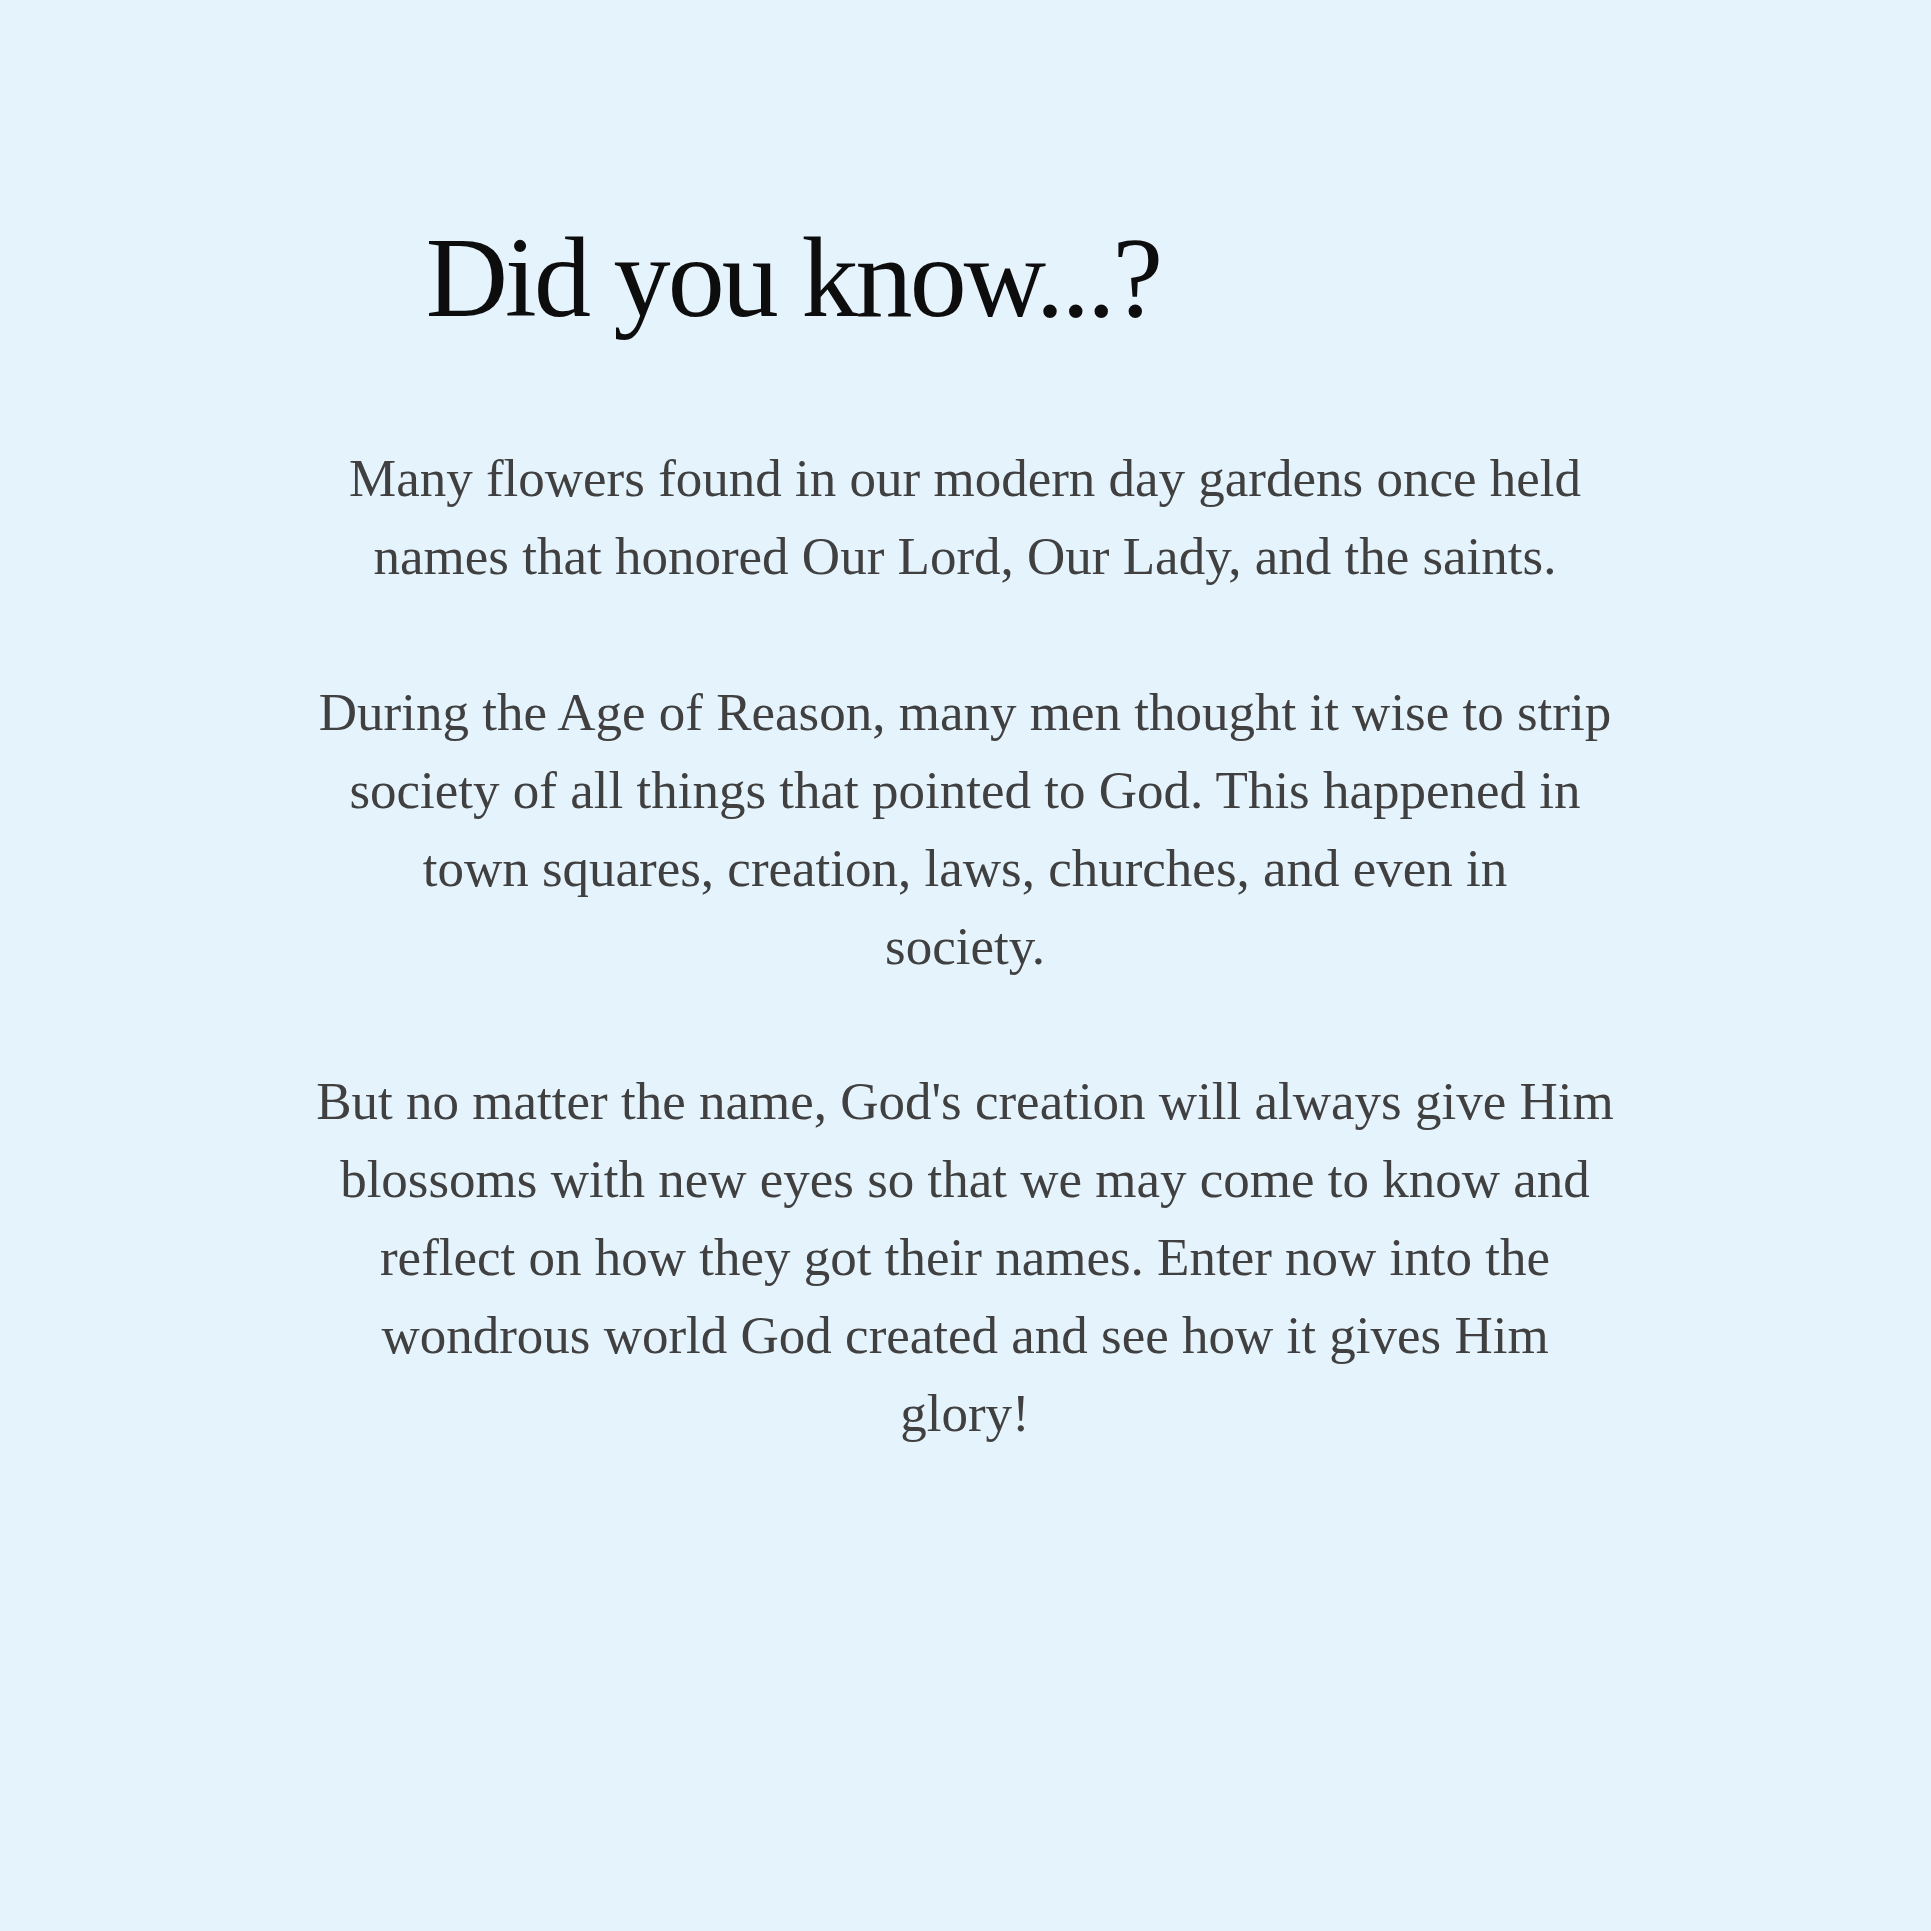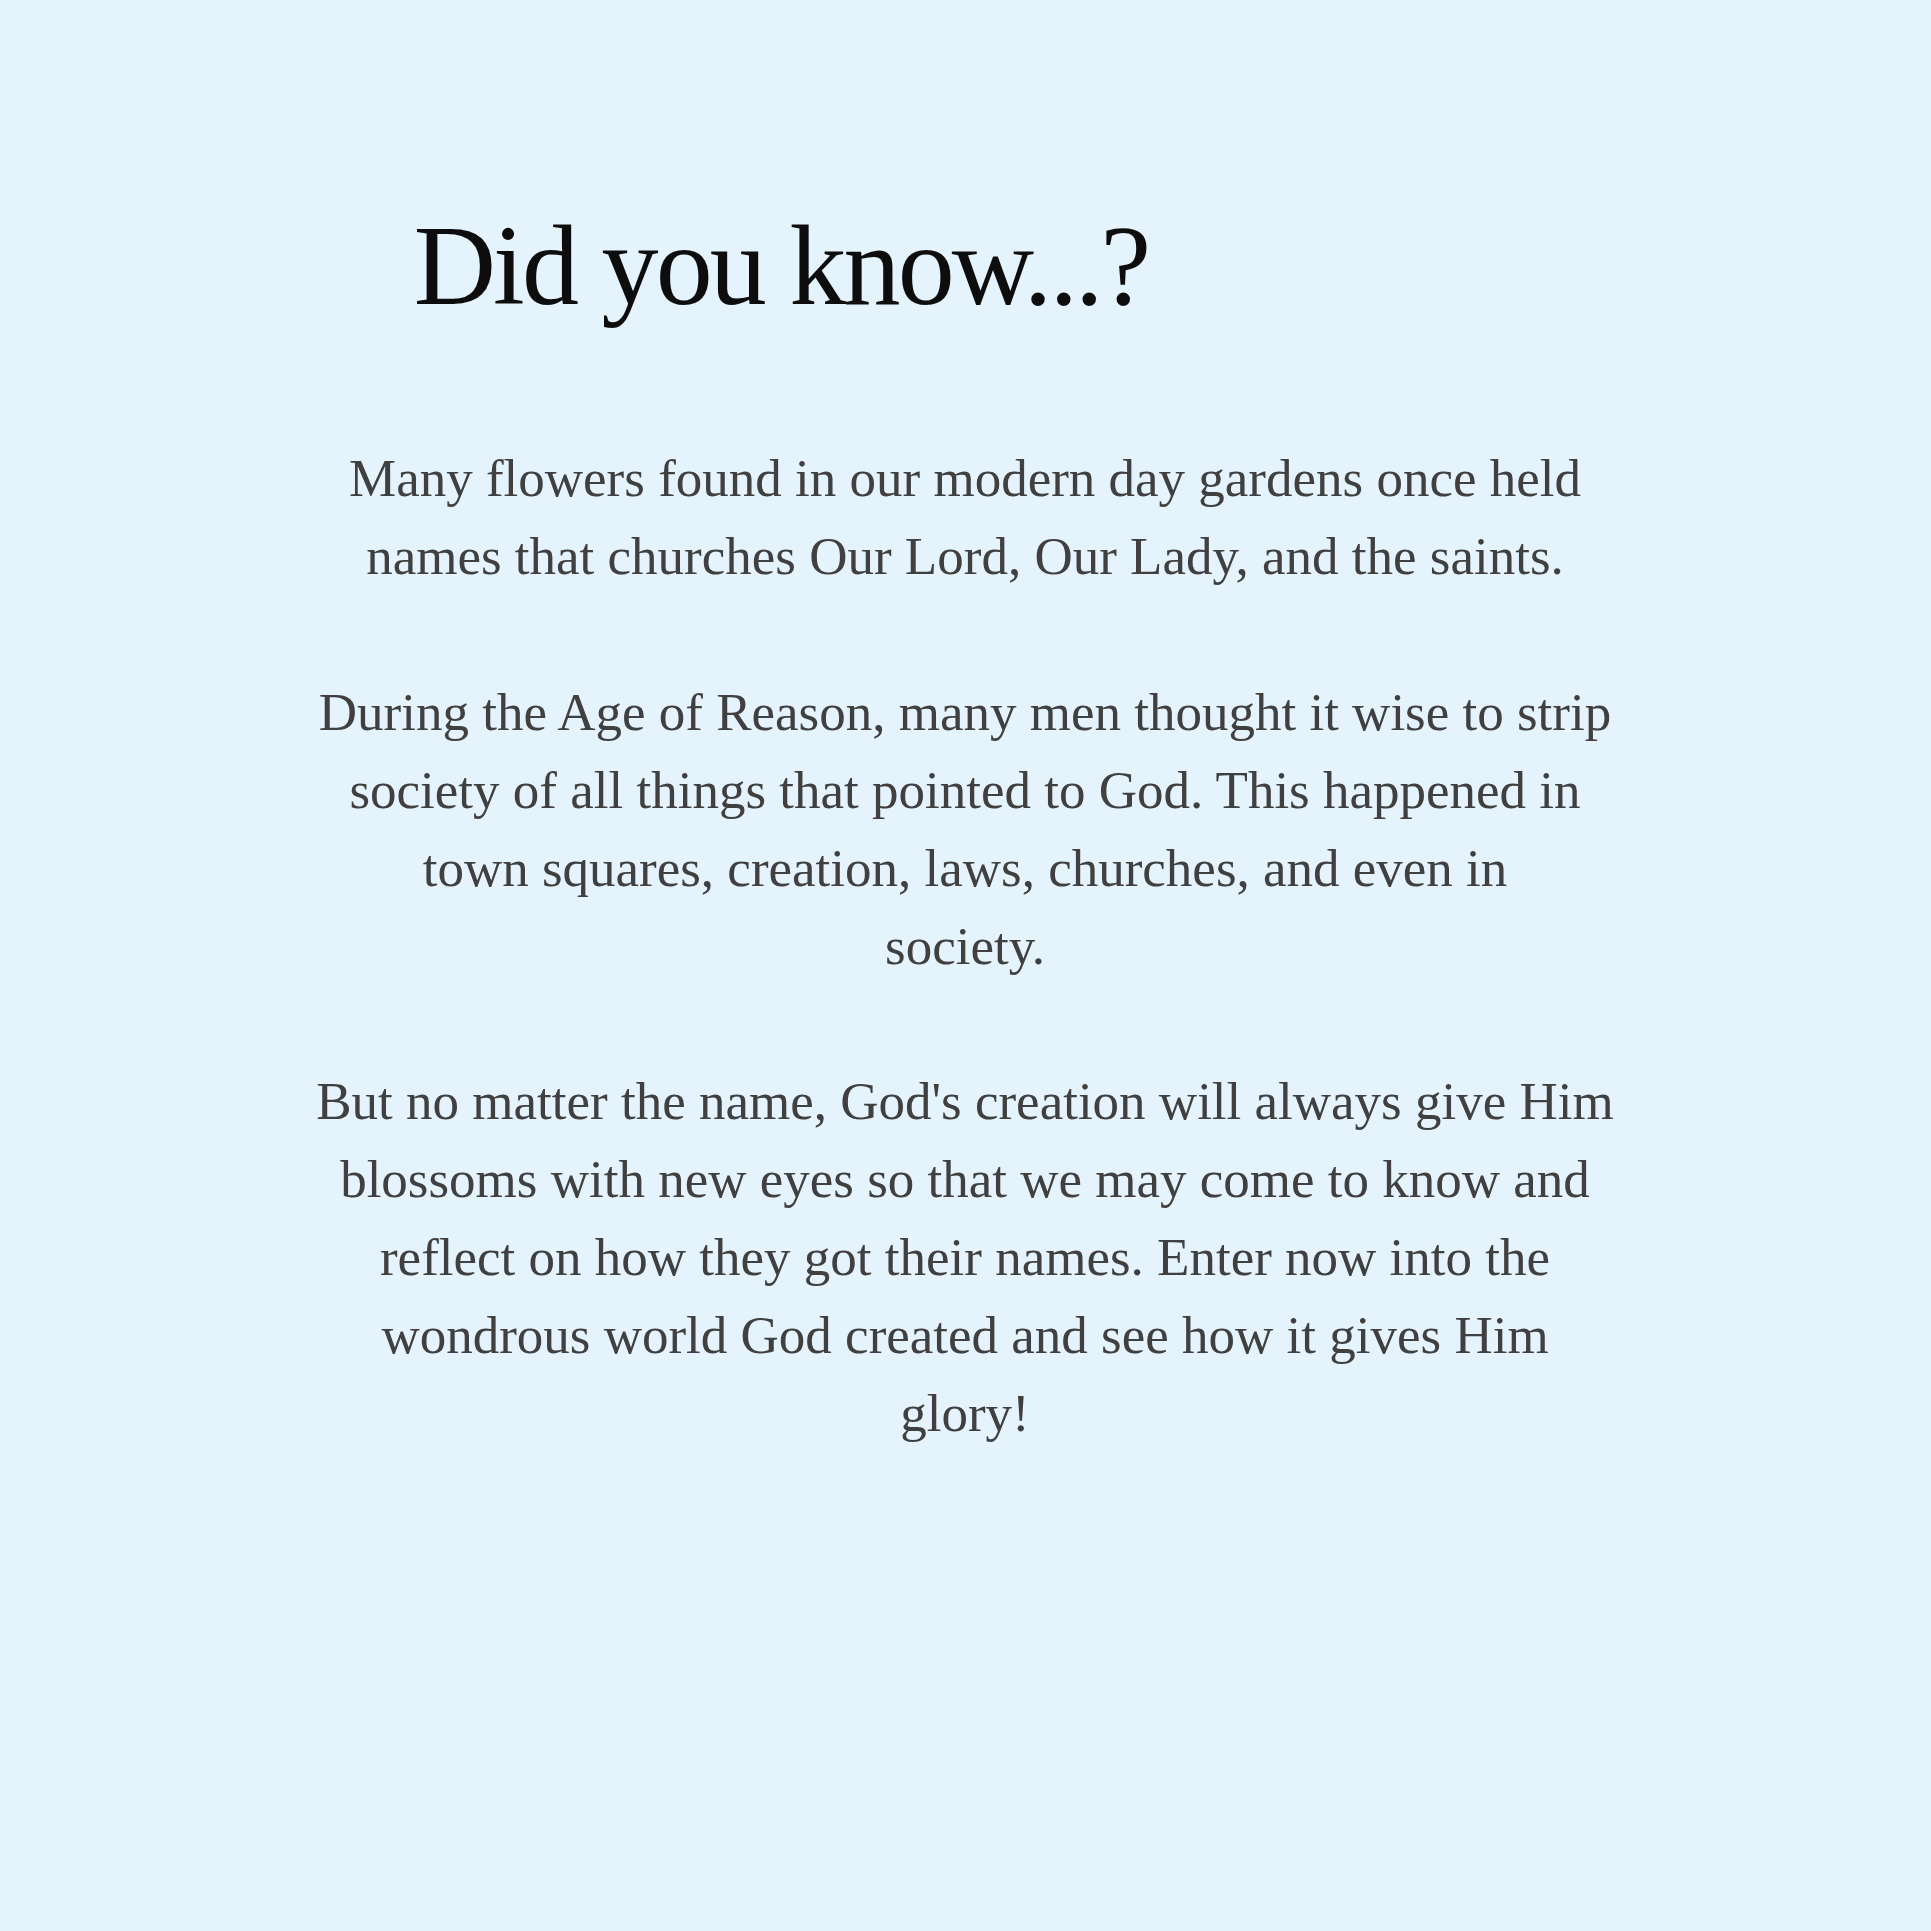--- a/index.html
+++ b/index.html
@@ -26,21 +26,21 @@
       position: absolute;
       left: 0;
       width: 1562px;
       top: 198px;
       text-align: center;
       font-family: "Liberation Serif", "DejaVu Serif", serif;
       font-size: 114px;
       line-height: 135px;
       letter-spacing: -2.9px;
       color: #0d0d0d;
-      margin: 0;
+      margin: 12px;
       font-weight: normal;
     }
     .para {
       position: absolute;
       left: 183px;
       width: 1564px;
       text-align: center;
       font-family: "Liberation Serif", "DejaVu Serif", serif;
       font-size: 53px;
       line-height: 78px;
@@ -56,21 +56,21 @@
     #p3 { top: 1062px; }
   </style>
 </head>
 <body>
 
 <div class="page">
   <h1 class="title">Did you know...?</h1>
 
   <p class="para" id="p1">
     <span class="line">Many flowers found in our modern day gardens once held</span>
-    <span class="line">names that churches Our Lord, Our Lady, and the saints.</span>
+    <span class="line">names that honored Our Lord, Our Lady, and the saints.</span>
   </p>
 
   <p class="para" id="p2">
     <span class="line">During the Age of Reason, many men thought it wise to strip</span>
     <span class="line">society of all things that pointed to God. This happened in</span>
     <span class="line">town squares, creation, laws, churches, and even in</span>
     <span class="line">society.</span>
   </p>
 
   <p class="para" id="p3">

